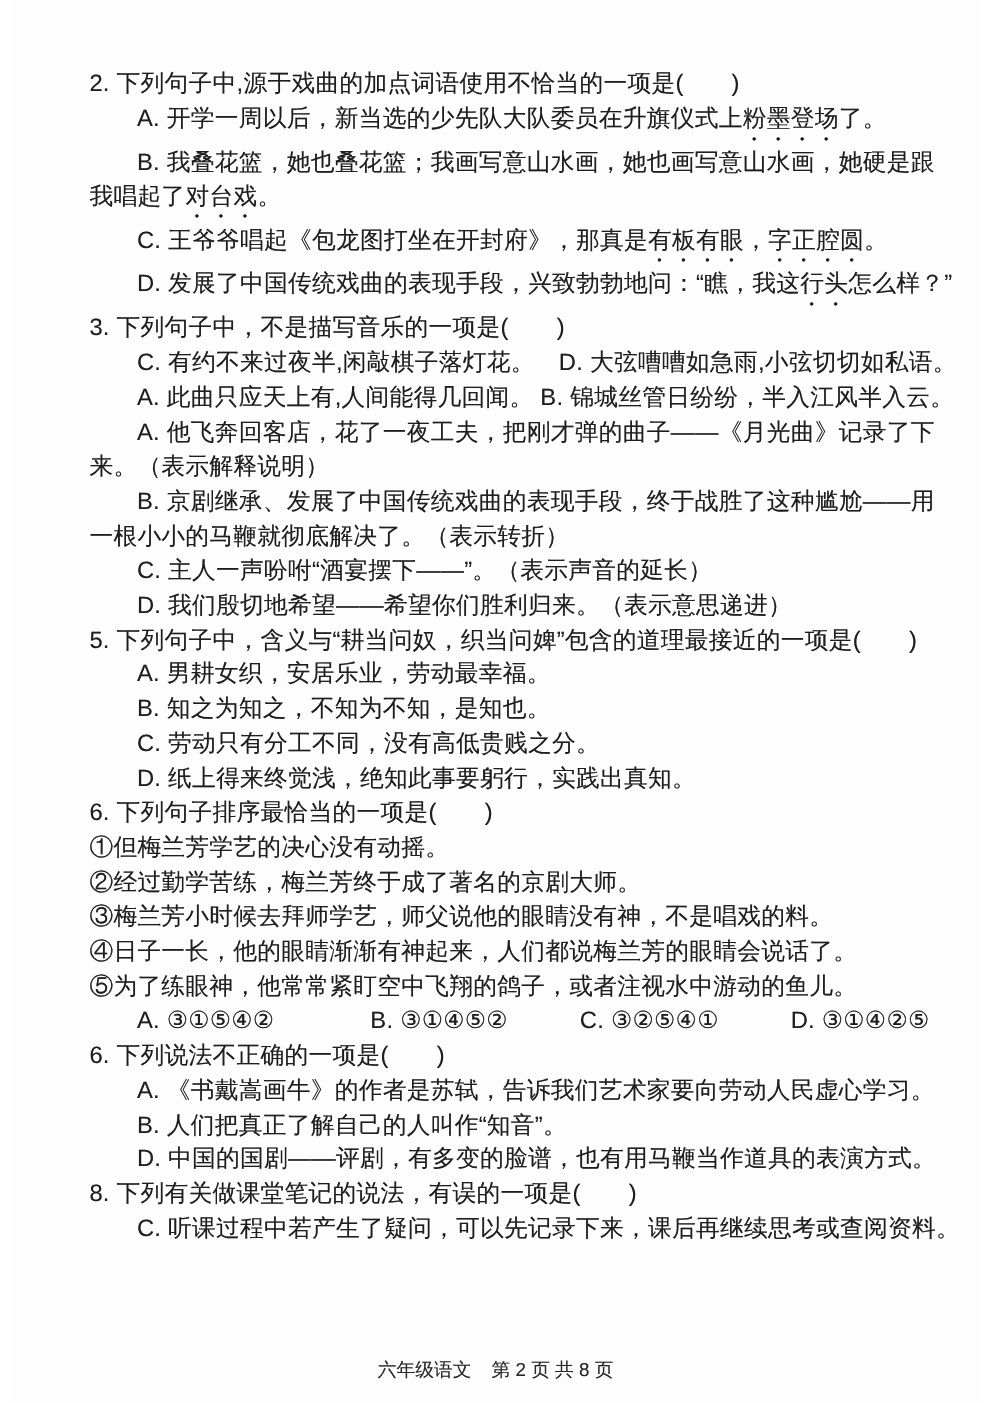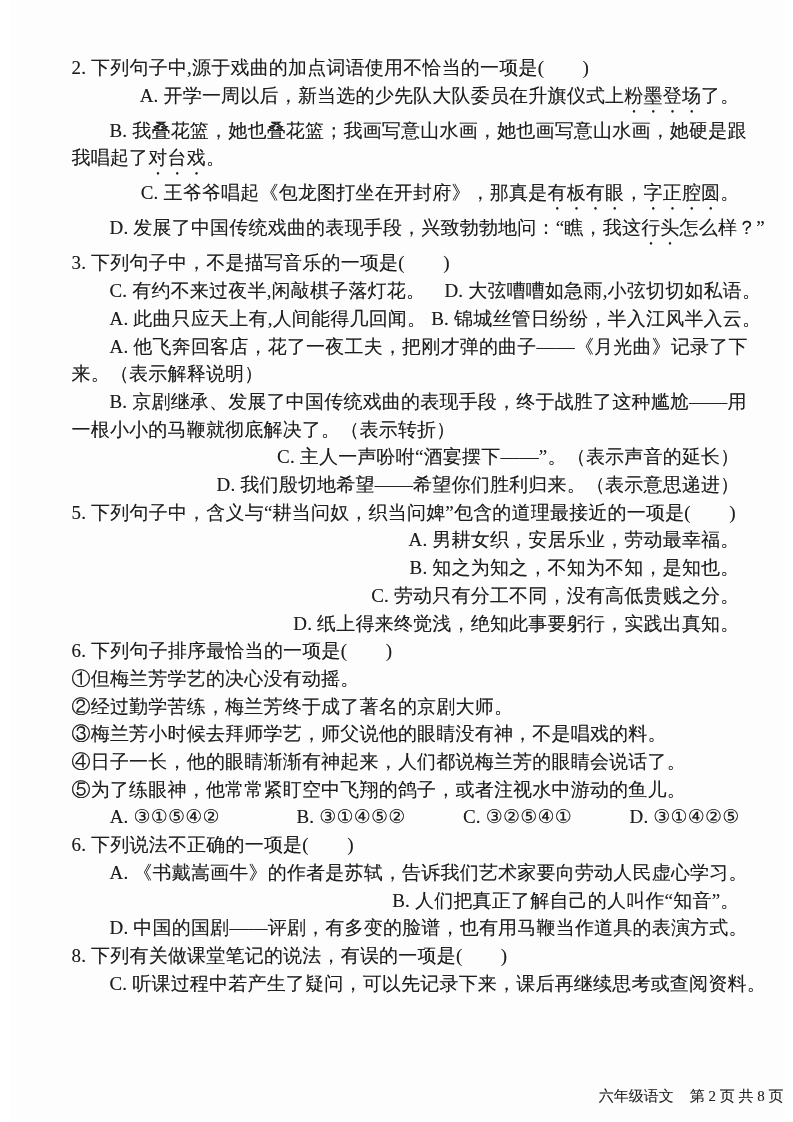--- a/index.html
+++ b/index.html
@@ -8,37 +8,37 @@
     background: #ffffff;
   }
   .page {
     position: relative;
     width: 750px;
     height: 1122px;
     margin: 0 auto;
     background: #fdfdfd;
     color: #1e1e1e;
     overflow: hidden;
-    font-family: Liberation Serif, serif;
+    font-family: Liberation Sans, sans-serif;
     padding-left: 24px;
   }
   .content {
     position: absolute;
     top: 54px;
     left: 62px;
     right: 44px;
   }
   .line {
     font-size: 19px;
     line-height: 27.7px;
     white-space: nowrap;
     letter-spacing: 0.2px;
     text-shadow: 0 0 0.5px rgba(30,30,30,0.45);
   }
-  .ind1 { padding-left: 38px; text-align: right; }
+  .ind1 { padding-left: 38px; }
   
   .em {
     -webkit-text-emphasis: filled dot currentColor;
     -webkit-text-emphasis-position: under right;
     text-emphasis: filled dot currentColor;
     text-emphasis-position: under right;
   }
   @supports not ((text-emphasis-position: under right) or (-webkit-text-emphasis-position: under right)) {
     .em {
       background-image: radial-gradient(circle, #222222 1.4px, rgba(0,0,0,0) 1.9px);
@@ -46,21 +46,21 @@
       background-repeat: repeat-x;
       background-position: left bottom;
       padding-bottom: 4px;
     }
   }
   .footer {
     position: absolute;
     left: 0;
     right: 0;
     bottom: 16px;
-    text-align: right;
+    text-align: center;
     font-size: 15px;
     color: #282828;
     text-shadow: 0 0 0.5px rgba(30,30,30,0.4);
   }
   .footer .page-info { margin-left: 16px; }
 </style>
 </head>
 <body>
 
 <div class="page" style="background: rgb(253, 253, 253); color: rgb(30, 30, 30);">

